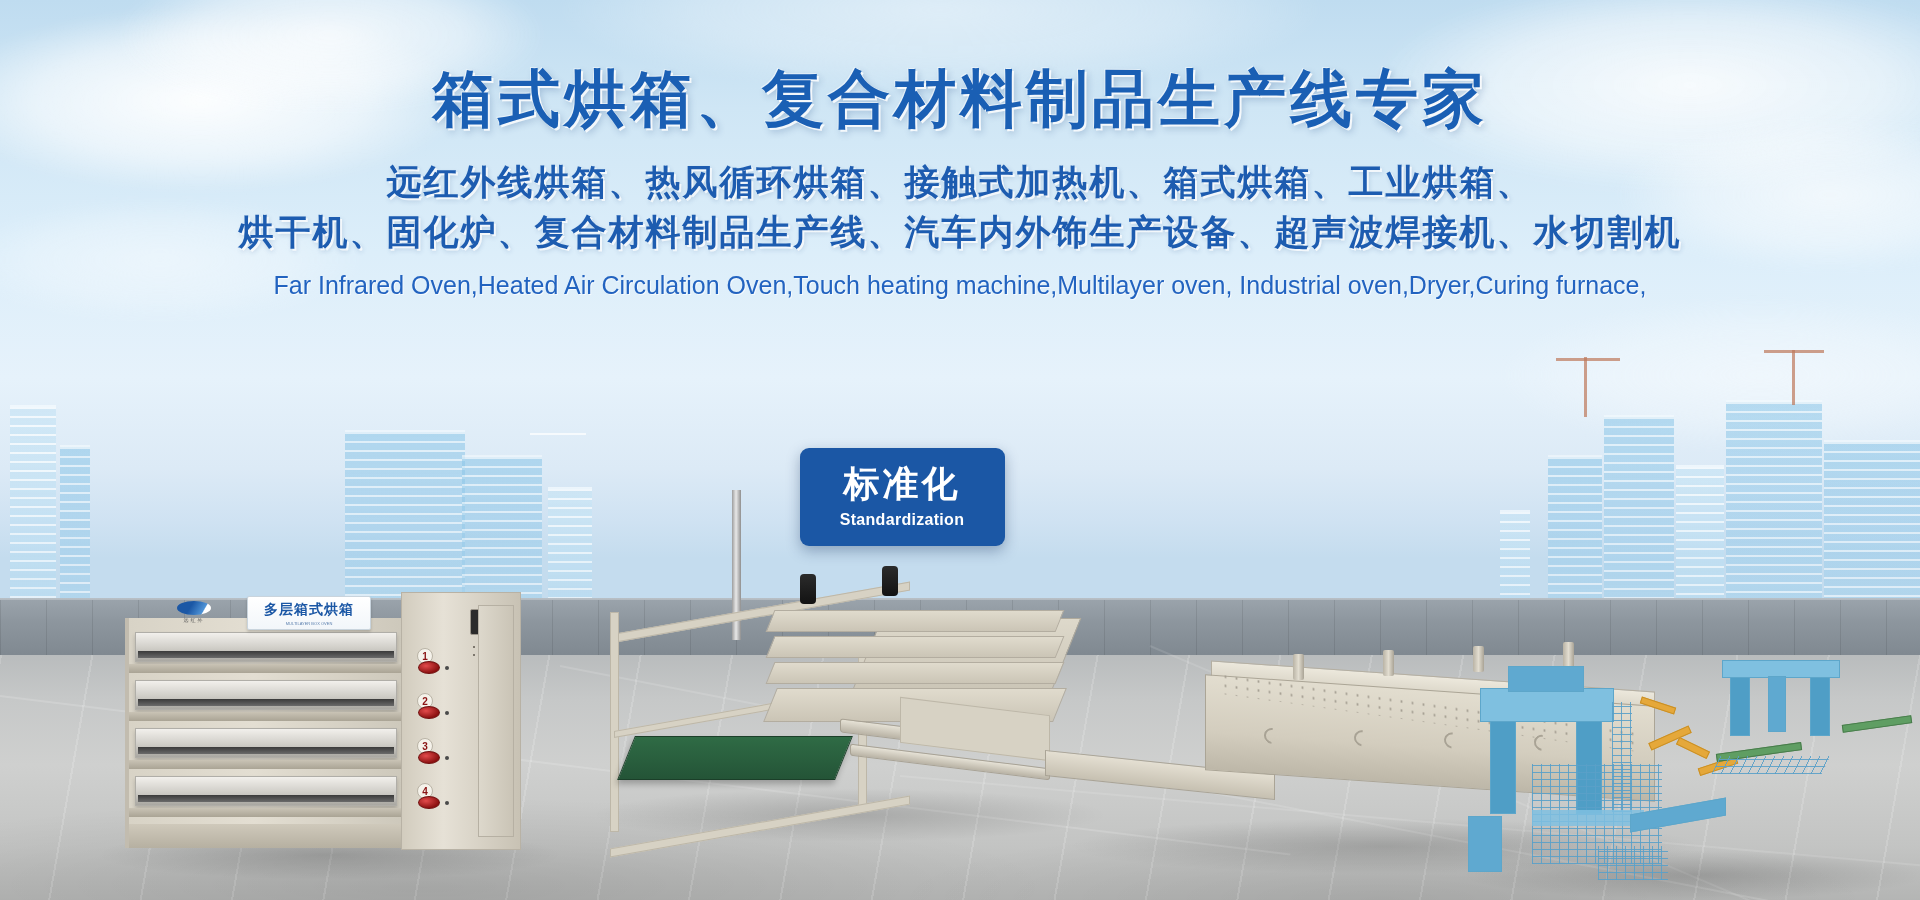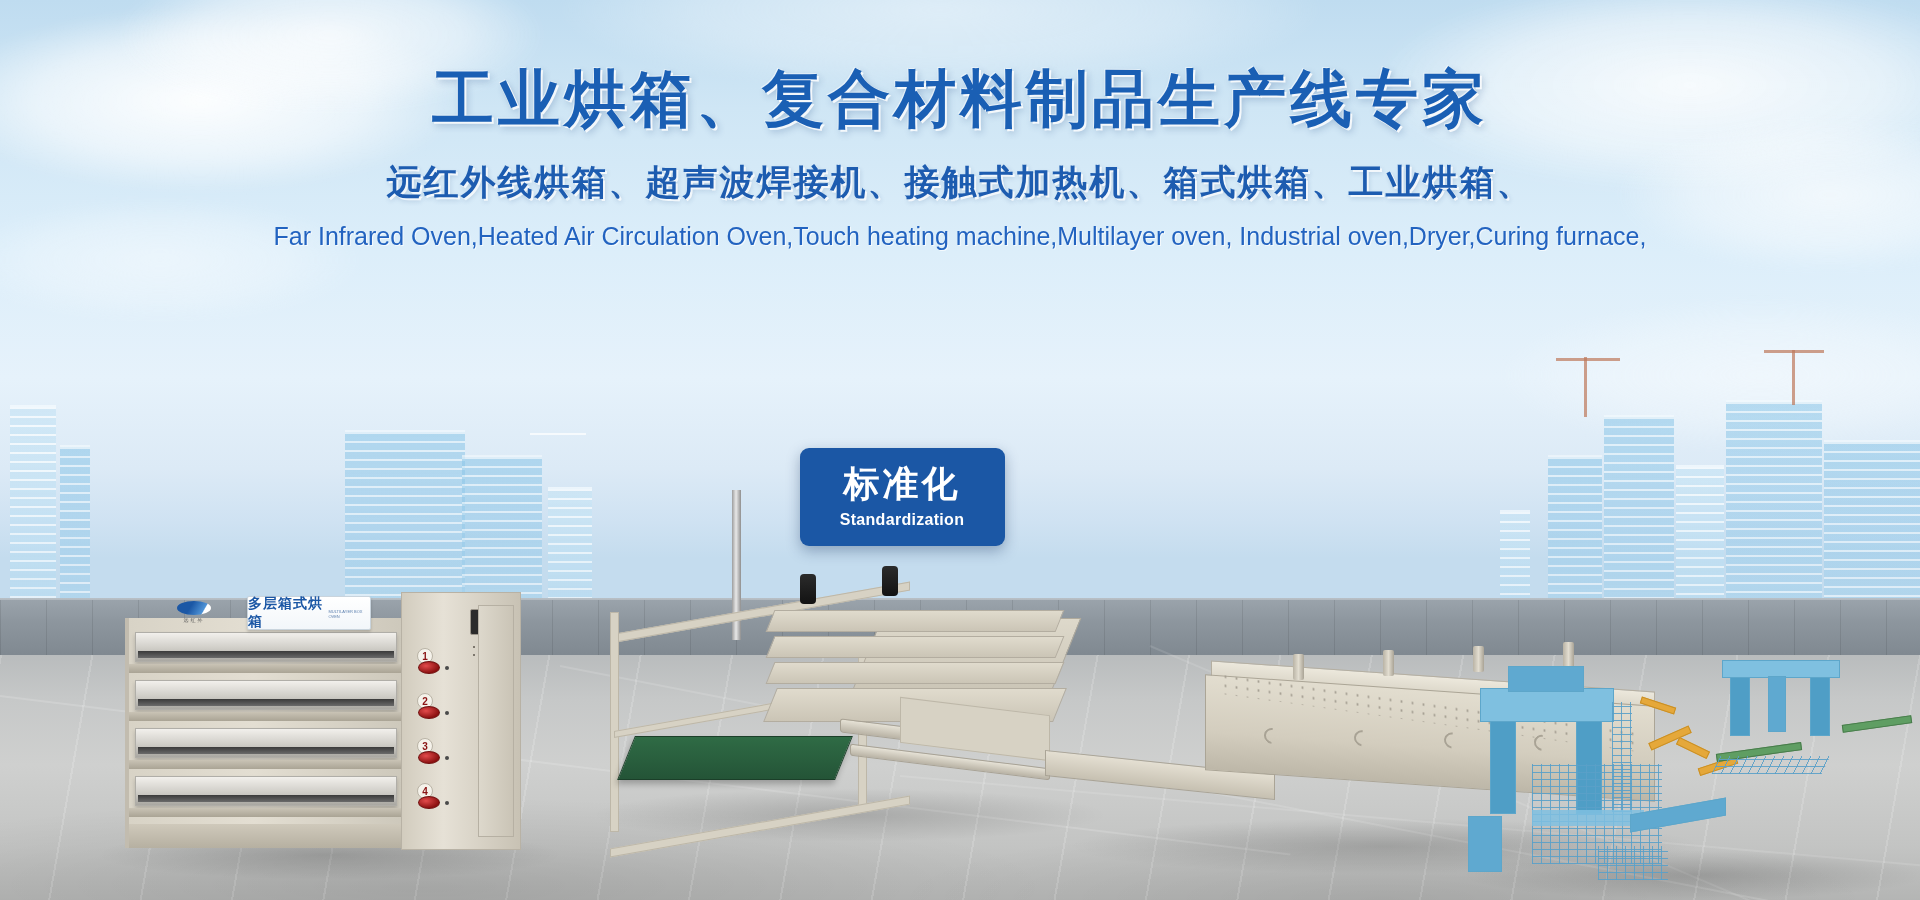--- a/index.html
+++ b/index.html
@@ -163,21 +163,21 @@
     background:linear-gradient(to bottom,#3a3a3a,#6a6a6a);
   }
   .shelf-base {
     position:absolute; left:0; width:274px; height:9px;
     background:linear-gradient(to bottom,#c9c3b5,#aaa495);
   }
   .sign {
     position:absolute; left:122px; top:-22px; width:124px; height:34px;
     background:linear-gradient(to bottom,#ffffff,#f2f6fa);
     border:1px solid #c9d4dd; border-radius:2px;
-    display:flex; flex-direction:row; align-items:center; justify-content:center;
+    display:flex; flex-direction:column; align-items:center; justify-content:center;
     box-shadow:0 2px 3px rgba(0,0,0,.18);
   }
   .sign .t { font-size:14px; font-weight:bold; color:#1b57a5; letter-spacing:1px; }
   .sign .s { font-size:4px; color:#5b7fae; margin-top:2px; }
   .logo-badge {
     position:absolute; left:40px; top:-20px; width:58px; height:28px;
     display:flex; flex-direction:column; align-items:center; justify-content:center;
   }
   .logo-mark {
     width:34px; height:14px; border-radius:50%;
@@ -324,24 +324,25 @@
   <div class="wall-cap"></div>
   <div class="wall"></div>
   <div class="floor">
     <div class="floor-line" style="left:0px;   top:40px;  width:1300px; transform:rotate(7deg);  opacity:.35;"></div>
     <div class="floor-line" style="left:560px; top:10px;  width:1400px; transform:rotate(11deg); opacity:.3;"></div>
     <div class="floor-line" style="left:900px; top:120px; width:1100px; transform:rotate(5deg);  opacity:.28;"></div>
     <div class="floor-line" style="left:1150px;top:-10px; width:900px;  transform:rotate(23deg); opacity:.25;"></div>
   </div>
 
   <div class="copy">
-    <div class="h1">工业烘箱、复合材料制品生产线专家</div>
+    <div class="h1">箱式烘箱、复合材料制品生产线专家</div>
 
     <div class="cn-list">
-      <div>远红外线烘箱、超声波焊接机、接触式加热机、箱式烘箱、工业烘箱、</div>
+      <div>远红外线烘箱、热风循环烘箱、接触式加热机、箱式烘箱、工业烘箱、</div>
+      <div>烘干机、固化炉、复合材料制品生产线、汽车内外饰生产设备、超声波焊接机、水切割机</div>
     </div>
 
     <div class="en-list">
       <div>Far Infrared Oven,Heated Air Circulation Oven,Touch heating machine,Multilayer oven, Industrial oven,Dryer,Curing furnace,</div>
     </div>
   </div>
 
   <div class="badges">
     <div class="badge b1">
       <span class="cn">标准化</span>

